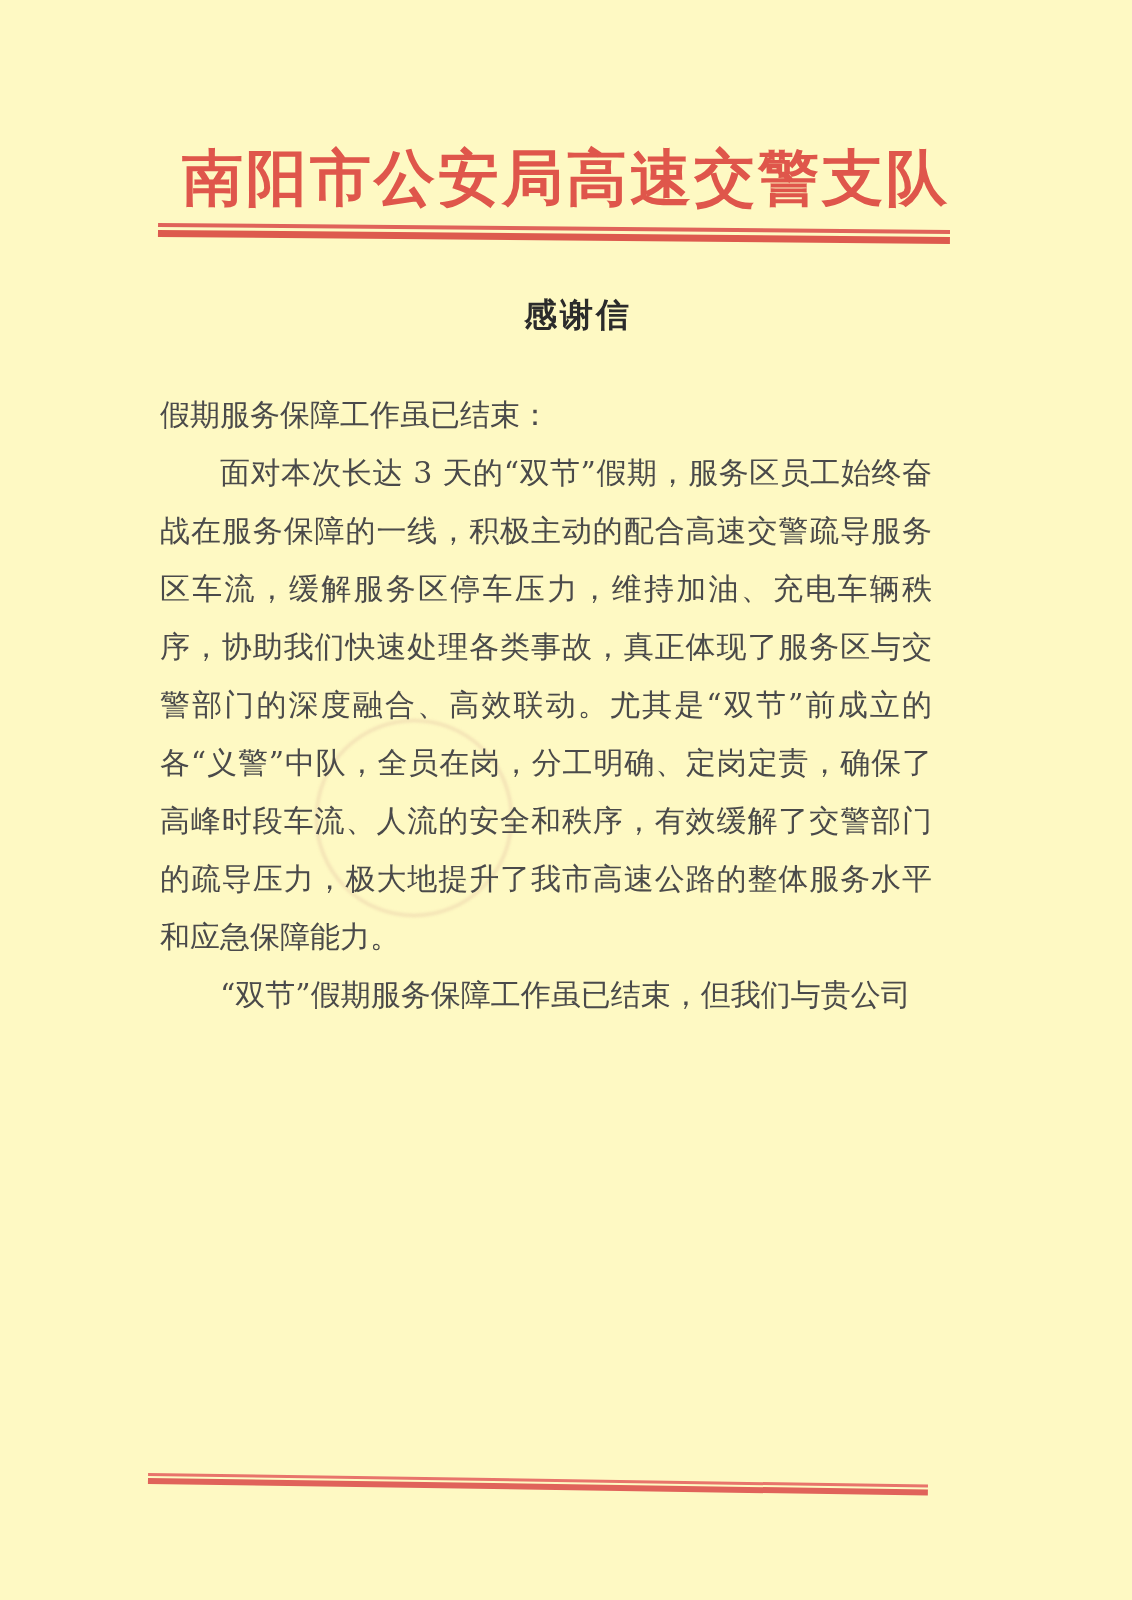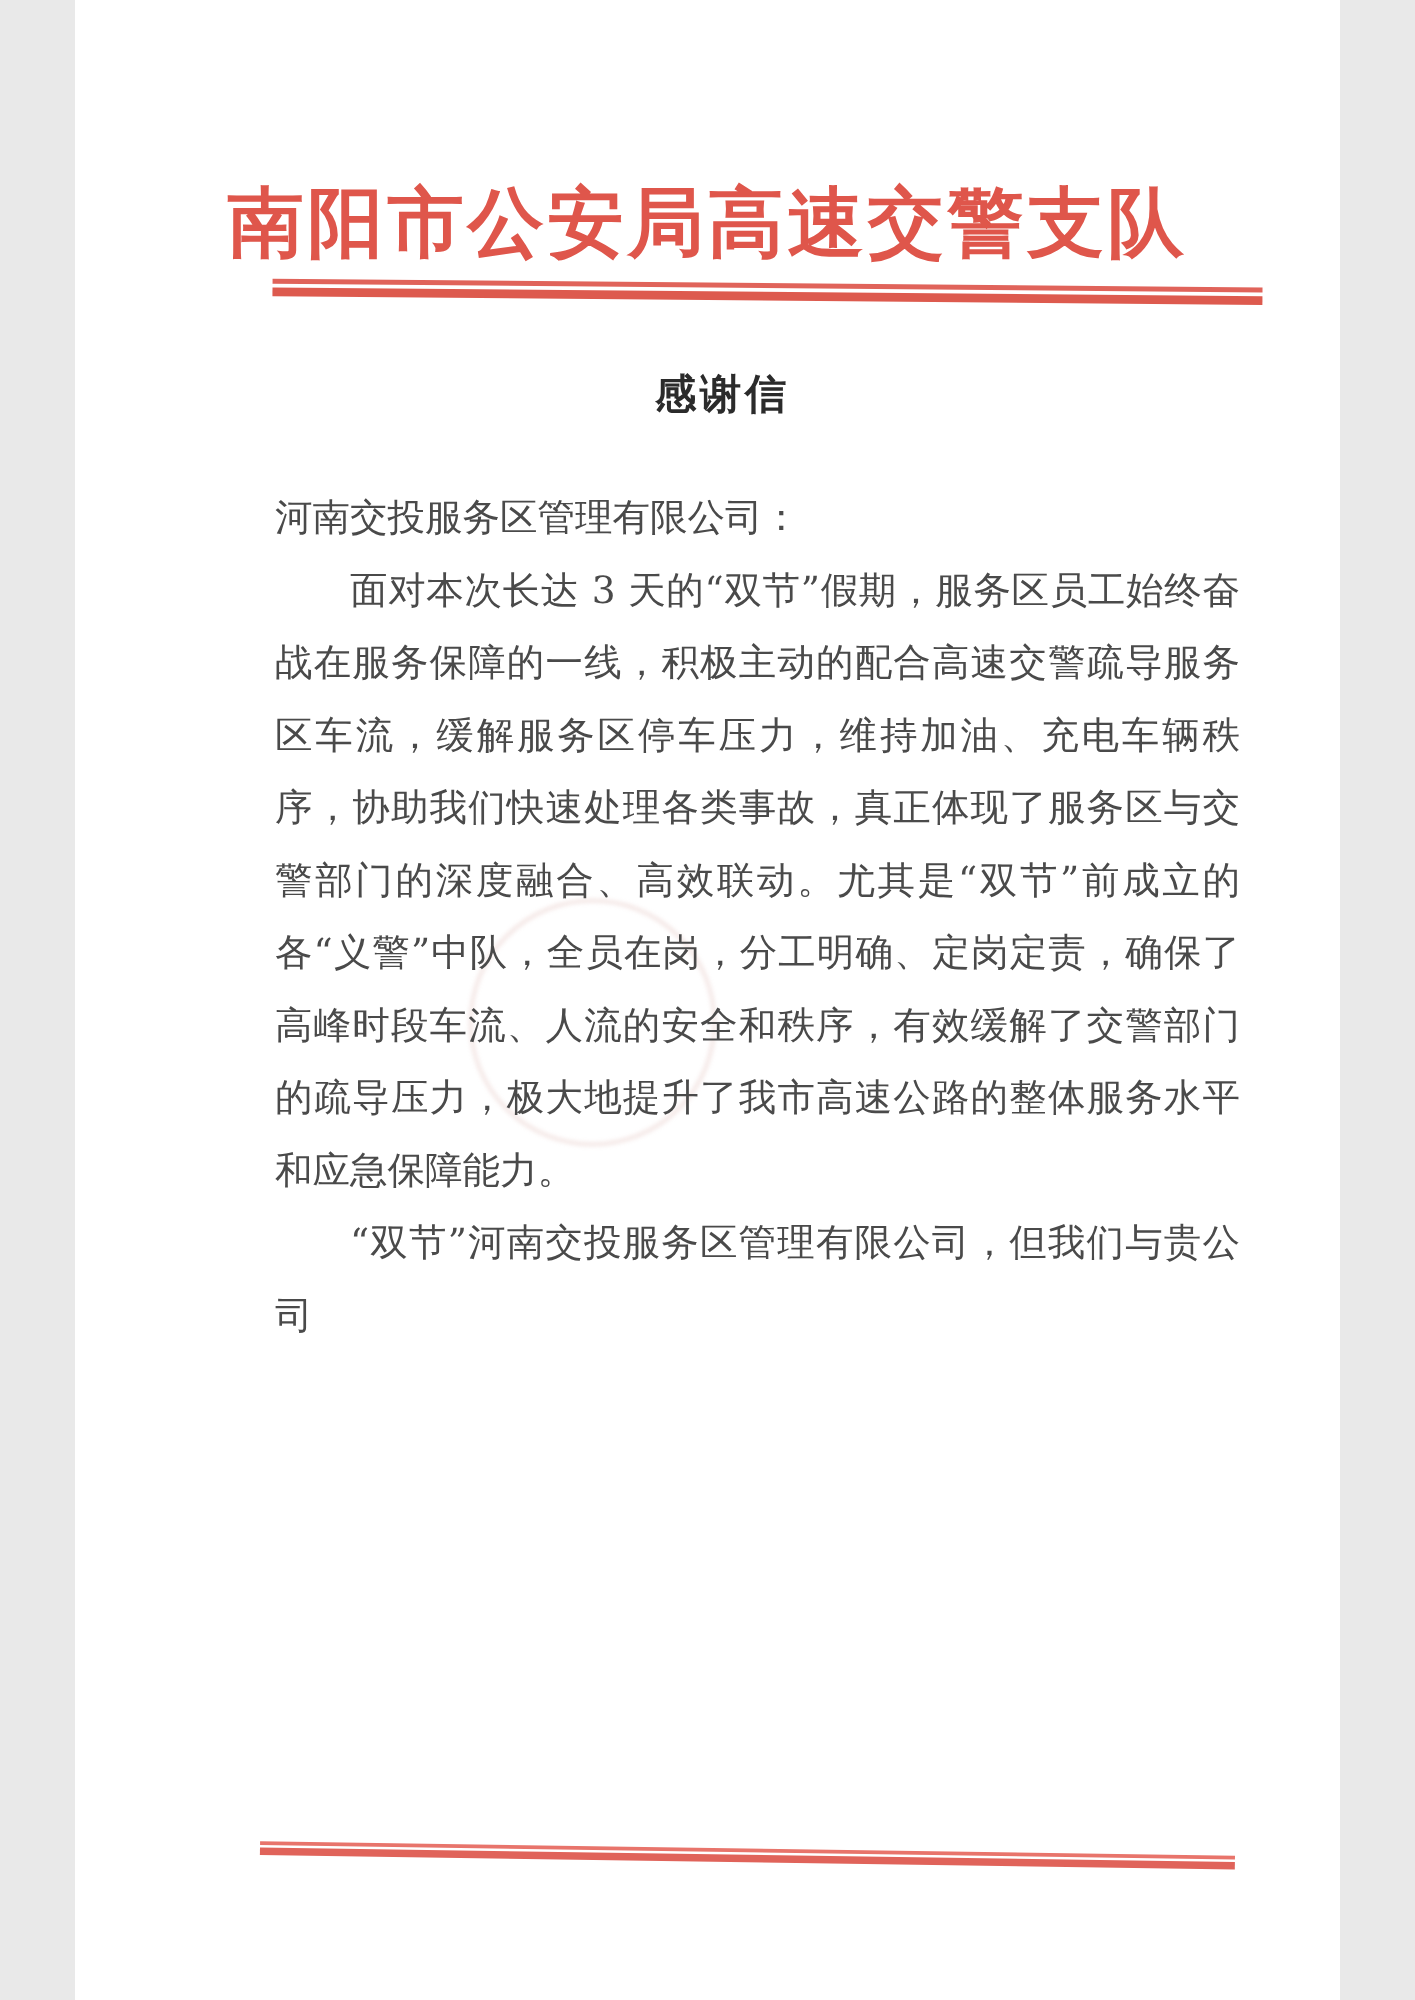--- a/index.html
+++ b/index.html
@@ -2,24 +2,24 @@
 <html><head>
 <meta charset="utf-8">
 <style>
   html, body {
     margin: 0;
     padding: 0;
     background: #e9e9e9;
   }
   .page {
     position: relative;
-    width: 1012px;
+    width: 1132px;
     height: 1600px;
     margin: 0 auto;
-    background: #ffffff;
+    background: #fef9c3;
     overflow: hidden;
     font-family: "DejaVu Serif", "Liberation Serif", serif;
   }
   .letterhead-title {
     position: absolute;
     top: 138px;
     left: 0;
     width: 100%;
     margin: 0;
     text-align: center;
@@ -122,23 +122,23 @@
     <div class="rule-thin"></div>
     <div class="rule-gap"></div>
     <div class="rule-thick"></div>
   </div>
 
   <h2 class="doc-title">感谢信</h2>
 
   <div class="stamp-bleed"></div>
 
   <div class="body-text">
-    <p>河南交投服务区管理有限公司：</p>
+    <p>假期服务保障工作虽已结束：</p>
     <p class="indent">面对本次长达 3 天的“双节”假期，服务区员工始终奋战在服务保障的一线，积极主动的配合高速交警疏导服务区车流，缓解服务区停车压力，维持加油、充电车辆秩序，协助我们快速处理各类事故，真正体现了服务区与交警部门的深度融合、高效联动。尤其是“双节”前成立的各“义警”中队，全员在岗，分工明确、定岗定责，确保了高峰时段车流、人流的安全和秩序，有效缓解了交警部门的疏导压力，极大地提升了我市高速公路的整体服务水平和应急保障能力。</p>
-    <p class="indent">“双节”河南交投服务区管理有限公司，但我们与贵公司</p>
+    <p class="indent">“双节”假期服务保障工作虽已结束，但我们与贵公司</p>
   </div>
 
   <div class="footer-rule">
     <div class="rule-thin"></div>
     <div class="rule-gap"></div>
     <div class="rule-thick"></div>
   </div>
 
 </div>
 

